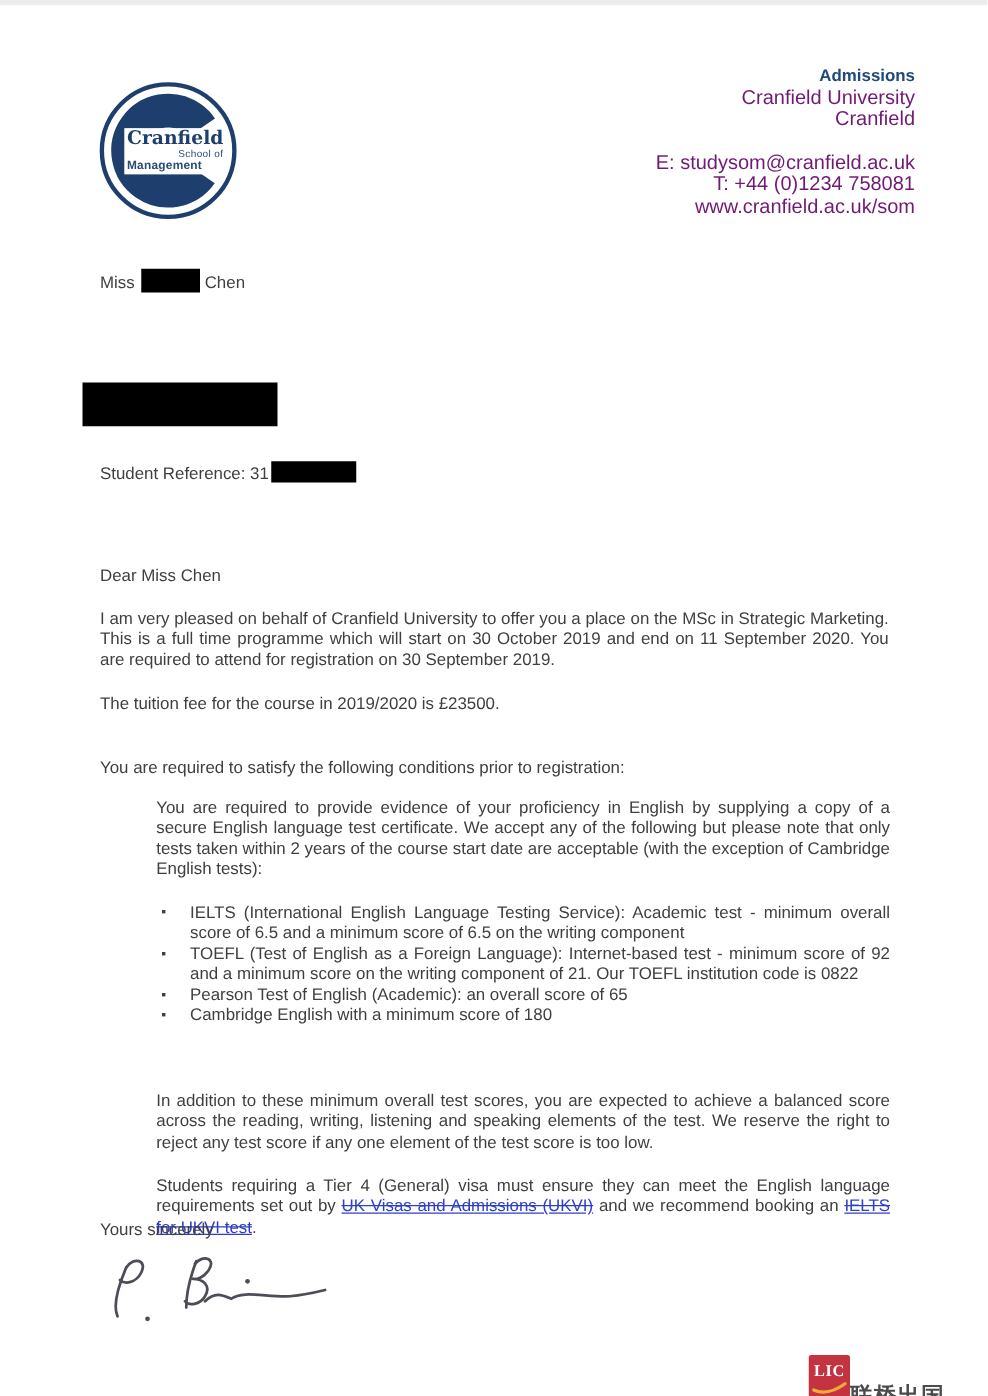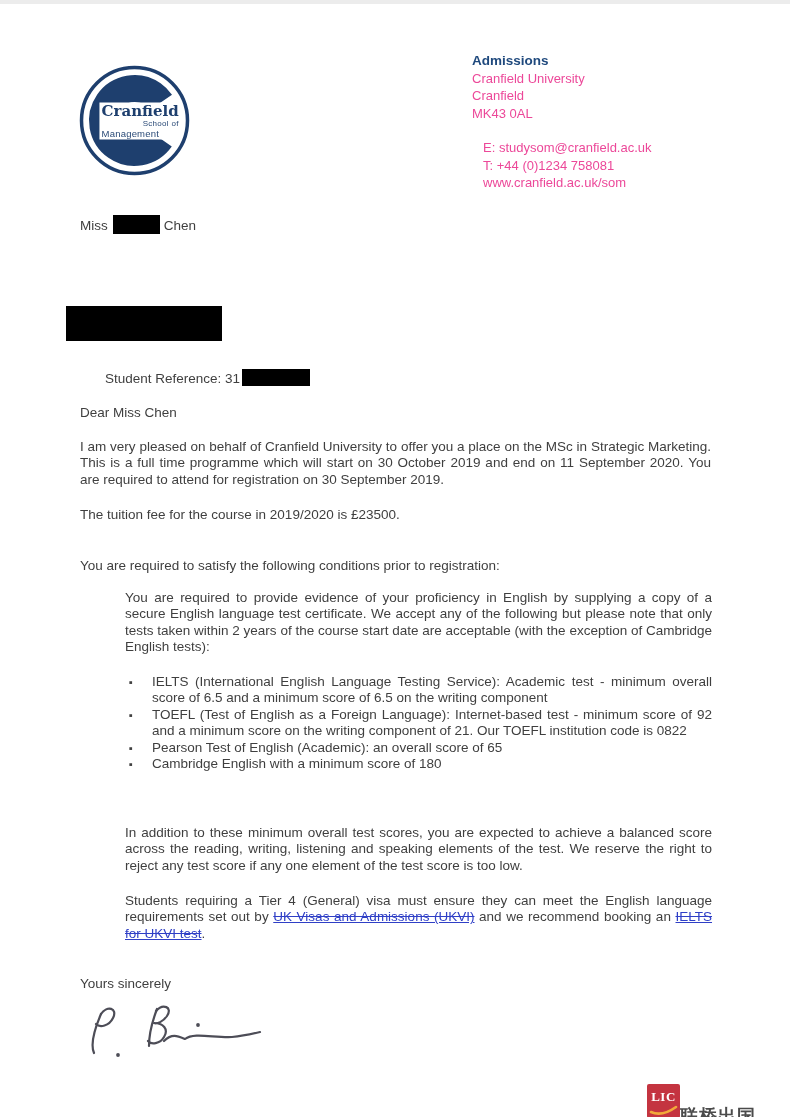--- a/index.html
+++ b/index.html
@@ -13,20 +13,21 @@
     color: #3f3f3f;
     overflow: hidden;
     border-top: 4px solid #ececec;
   }
   .abs { position: absolute; }
   .body-text {
     font-size: 13.5px;
     line-height: 16.4px;
     text-align: justify;
     color: #3f3f3f;
+    margin-top: 48px;
   }
   .left-only { text-align: left; }
 
   
   .logo-wrap { left: 78px; top: 60px; width: 113px; height: 113px; }
   .logo-textbox {
     position: absolute;
     left: 55%; top: 50%;
     transform: translate(-50%, -50%);
     background: #ffffff;
@@ -35,39 +36,39 @@
     white-space: nowrap;
   }
   .logo-name {
     font-family: "DejaVu Serif", serif;
     font-weight: bold;
     font-size: 15px;
     color: #1e3f6e;
     line-height: 15px;
   }
   .logo-sub1 { font-size: 8px; color: #2a4a77; line-height: 9px; letter-spacing: .3px; text-align: right; }
-  .logo-sub2 { font-size: 9.5px; color: #2a4a77; line-height: 11px; letter-spacing: .2px; }
-
-  
-  .addr { left: 472px; top: 48px; width: 260px; }
+  .logo-sub2 { font-size: 9.5px; color: #2a4a77; line-height: 11px; letter-spacing: .2px; font-weight: bold; }
+
+  
+  .addr { left: 472px; top: 48px; width: 260px; text-align: right; }
   .addr-dept { font-size: 13.5px; font-weight: bold; color: #1f497d; line-height: 17.5px; }
-  .addr-line, .contact-line { font-size: 13px; line-height: 17.5px; color: #ec4899; }
+  .addr-line, .contact-line { font-size: 16px; line-height: 17.5px; color: #701a75; }
   .contact-block { margin-top: 17px; margin-left: 11px; }
 
   
   .recipient { left: 80px; top: 211px; font-size: 13.5px; line-height: 20px; }
   .redact-inline {
     display: inline-block;
     background: #000000;
     width: 47px; height: 19px;
     vertical-align: -4px;
     margin: 0 4px 0 5px;
   }
   .redact-block { left: 66px; top: 302px; width: 156px; height: 35px; background: #000000; }
-  .reference { left: 80px; top: 365px; font-size: 13.5px; line-height: 20px; margin-left: 25px; }
+  .reference { left: 80px; top: 365px; font-size: 13.5px; line-height: 20px; }
   .redact-ref {
     display: inline-block;
     background: #000000;
     width: 68px; height: 17px;
     vertical-align: -3px;
     margin-left: 2px;
   }
 
   
   .salutation   { left: 80px;  top: 401px; width: 631px; }
@@ -147,21 +148,20 @@
       <div class="logo-name">Cranfield</div>
       <div class="logo-sub1">School of</div>
       <div class="logo-sub2">Management</div>
     </div>
   </div>
 
   <div class="abs addr">
     <div class="addr-dept">Admissions</div>
     <div class="addr-line">Cranfield University</div>
     <div class="addr-line">Cranfield</div>
-    <div class="addr-line">MK43 0AL</div>
     <div class="contact-block">
       <div class="contact-line">E: studysom@cranfield.ac.uk</div>
       <div class="contact-line">T: +44 (0)1234 758081</div>
       <div class="contact-line">www.cranfield.ac.uk/som</div>
     </div>
   </div>
 
   <div class="abs recipient">
     <span>Miss</span><span class="redact-inline"></span><span>Chen</span>
   </div>

